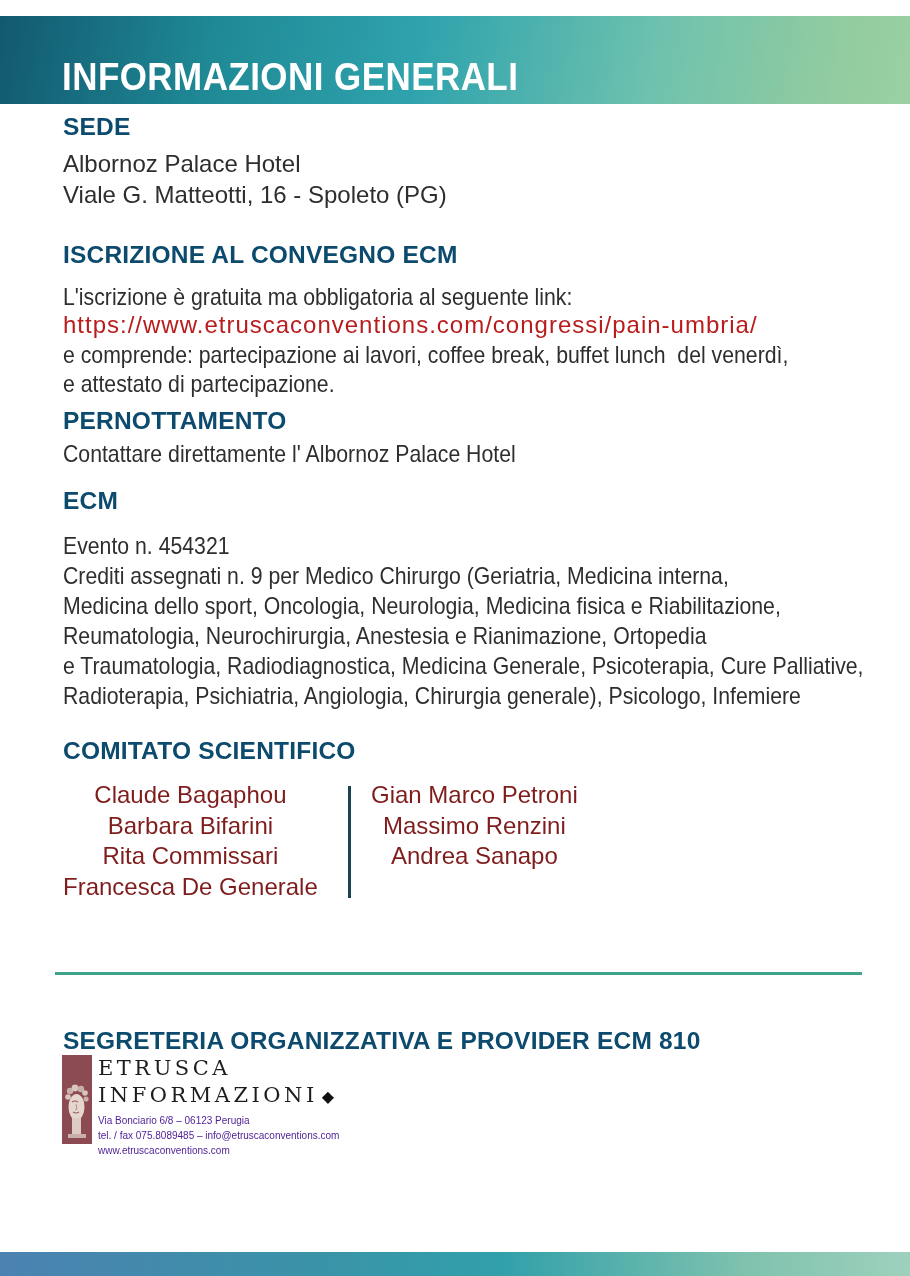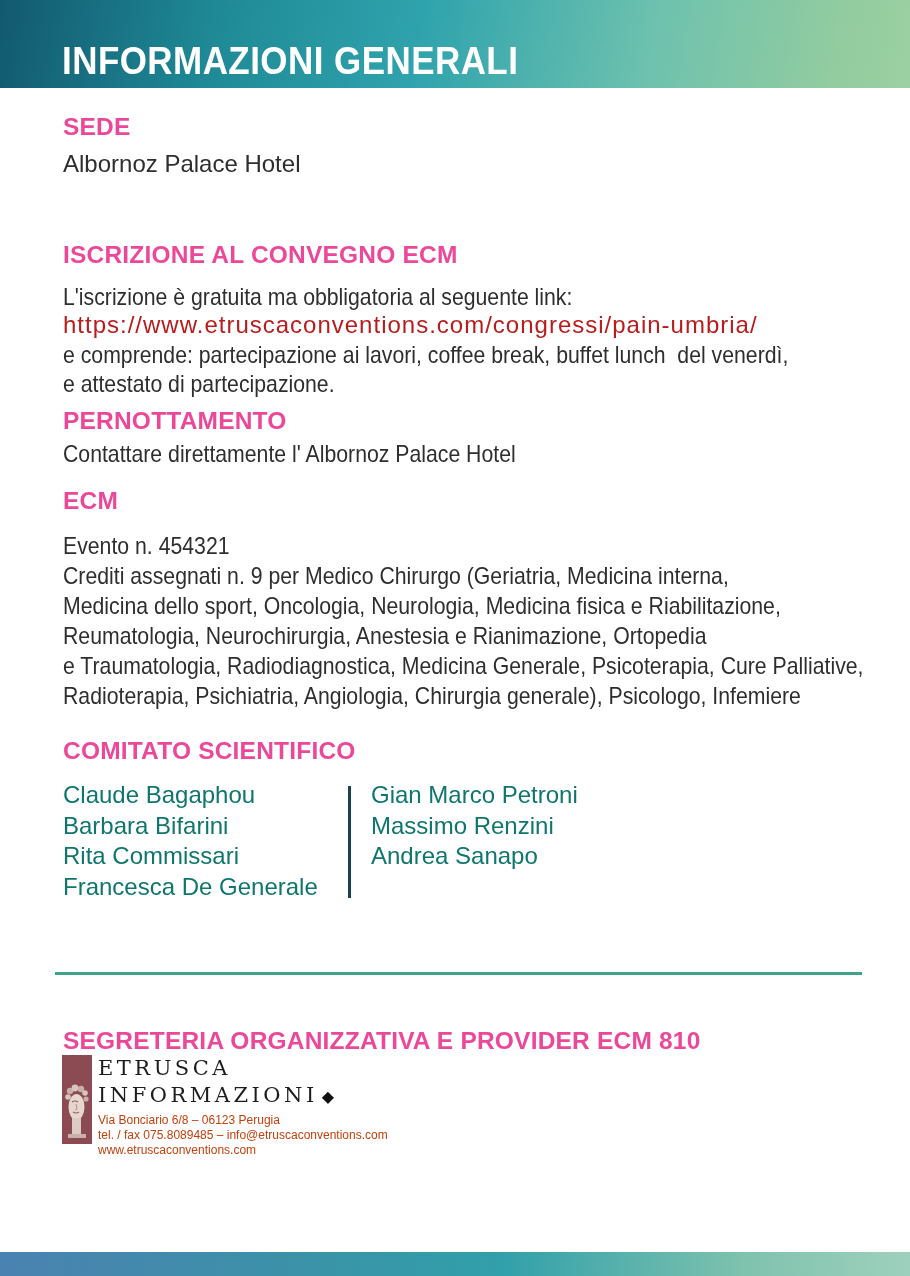--- a/index.html
+++ b/index.html
@@ -3,75 +3,76 @@
 <meta charset="utf-8">
 <style>
   html,body{margin:0;padding:0;background:#e8e8e8;}
   .page{
     position:relative;width:910px;height:1276px;margin:0 auto;
     background:#ffffff;overflow:hidden;
     font-family:"Liberation Sans", sans-serif;color:#2E2E2E;
   }
   
   .band-top{
-    position:absolute;top:0;left:0;width:910px;height:88px;
+    position:absolute;top:16px;left:0;width:910px;height:88px;
     background:linear-gradient(100deg,#12596f 0%,#1f8a96 24%,#2fa3ad 46%,#6fc2ae 72%,#93cc9f 92%,#9bd0a2 100%);
   }
   .band-title{
     position:absolute;left:62px;top:40px;
     font-size:38px;font-weight:800;color:#ffffff;letter-spacing:.5px;
     transform:scaleX(.92);transform-origin:0 50%;white-space:pre;
   }
   
   .sec-h{
-    position:absolute;left:63px;color:#ec4899;
+    position:absolute;left:63px;color:#0c4a6e;
     font-size:24.5px;font-weight:800;letter-spacing:.2px;white-space:pre;
   }
   
   .body-line{position:absolute;left:63px;font-size:24px;line-height:31px;color:#2E2E2E;white-space:pre;}
   .cnd{transform:scaleX(.885);transform-origin:0 0;}
   .link-line{
     position:absolute;left:63px;font-size:24px;letter-spacing:1px;
     color:#b91c1c;text-decoration:none;white-space:pre;cursor:pointer;
   }
   .stack div{white-space:pre;}
   .ecm-stack{position:absolute;left:63px;top:531px;font-size:24px;line-height:30px;}
   .ecm-stack div{transform:scaleX(.885);transform-origin:0 0;}
   
-  .col{position:absolute;font-size:24px;line-height:30.7px;color:#0f766e;}
+  .col{position:absolute;font-size:24px;line-height:30.7px;color:#7f1d1d;text-align:center;}
   .vline{position:absolute;left:348px;top:786px;width:3px;height:112px;background:#1B4251;}
   
   .hrule{position:absolute;left:55px;top:972px;width:807px;height:2.5px;background:#3FA38B;}
   .logo-row{position:absolute;left:62px;top:1055px;display:flex;align-items:flex-start;}
   .logo-mark{width:30px;height:89px;flex:0 0 auto;}
   .logo-textcol{margin-left:6px;padding-top:0;}
   .logo-word{
     font-family:"DejaVu Serif", serif;font-size:21px;line-height:27px;
     letter-spacing:3.5px;color:#1d1d1d;white-space:pre;
   }
   .logo-word .dmd{font-size:16px;letter-spacing:0;margin-left:4px;color:#111;}
-  .contact{margin-top:3px;font-size:12px;line-height:15.2px;color:#c2410c;}
+  .contact{margin-top:3px;font-size:10px;line-height:15.2px;color:#4c1d95;}
   .contact div{white-space:pre;}
   
   .band-bottom{
     position:absolute;left:0;bottom:0;width:910px;height:24px;
     background:linear-gradient(90deg,#4b82b1 0%,#3a93a8 35%,#31a0aa 55%,#7fc2ae 82%,#9ed1bd 100%);
   }
 </style>
 </head>
 <body>
 
 <div class="page">
 
   <div class="band-top">
     <div class="band-title">INFORMAZIONI GENERALI</div>
   </div>
 
   <div class="sec-h" style="top:113px">SEDE</div>
   <div class="body-line" style="top:148px">Albornoz Palace Hotel</div>
+  <div class="body-line" style="top:179px">Viale G. Matteotti, 16 - Spoleto (PG)</div>
 
   <div class="sec-h" style="top:241px">ISCRIZIONE AL CONVEGNO ECM</div>
   <div class="body-line cnd" style="top:281px">L'iscrizione è gratuita ma obbligatoria al seguente link:</div>
   <a class="link-line" style="top:311px">https://www.etruscaconventions.com/congressi/pain-umbria/</a>
   <div class="body-line cnd" style="top:339px">e comprende: partecipazione ai lavori, coffee break, buffet lunch  del venerdì,</div>
   <div class="body-line cnd" style="top:368px">e attestato di partecipazione.</div>
 
   <div class="sec-h" style="top:407px">PERNOTTAMENTO</div>
   <div class="body-line cnd" style="top:438px">Contattare direttamente l' Albornoz Palace Hotel</div>
 

